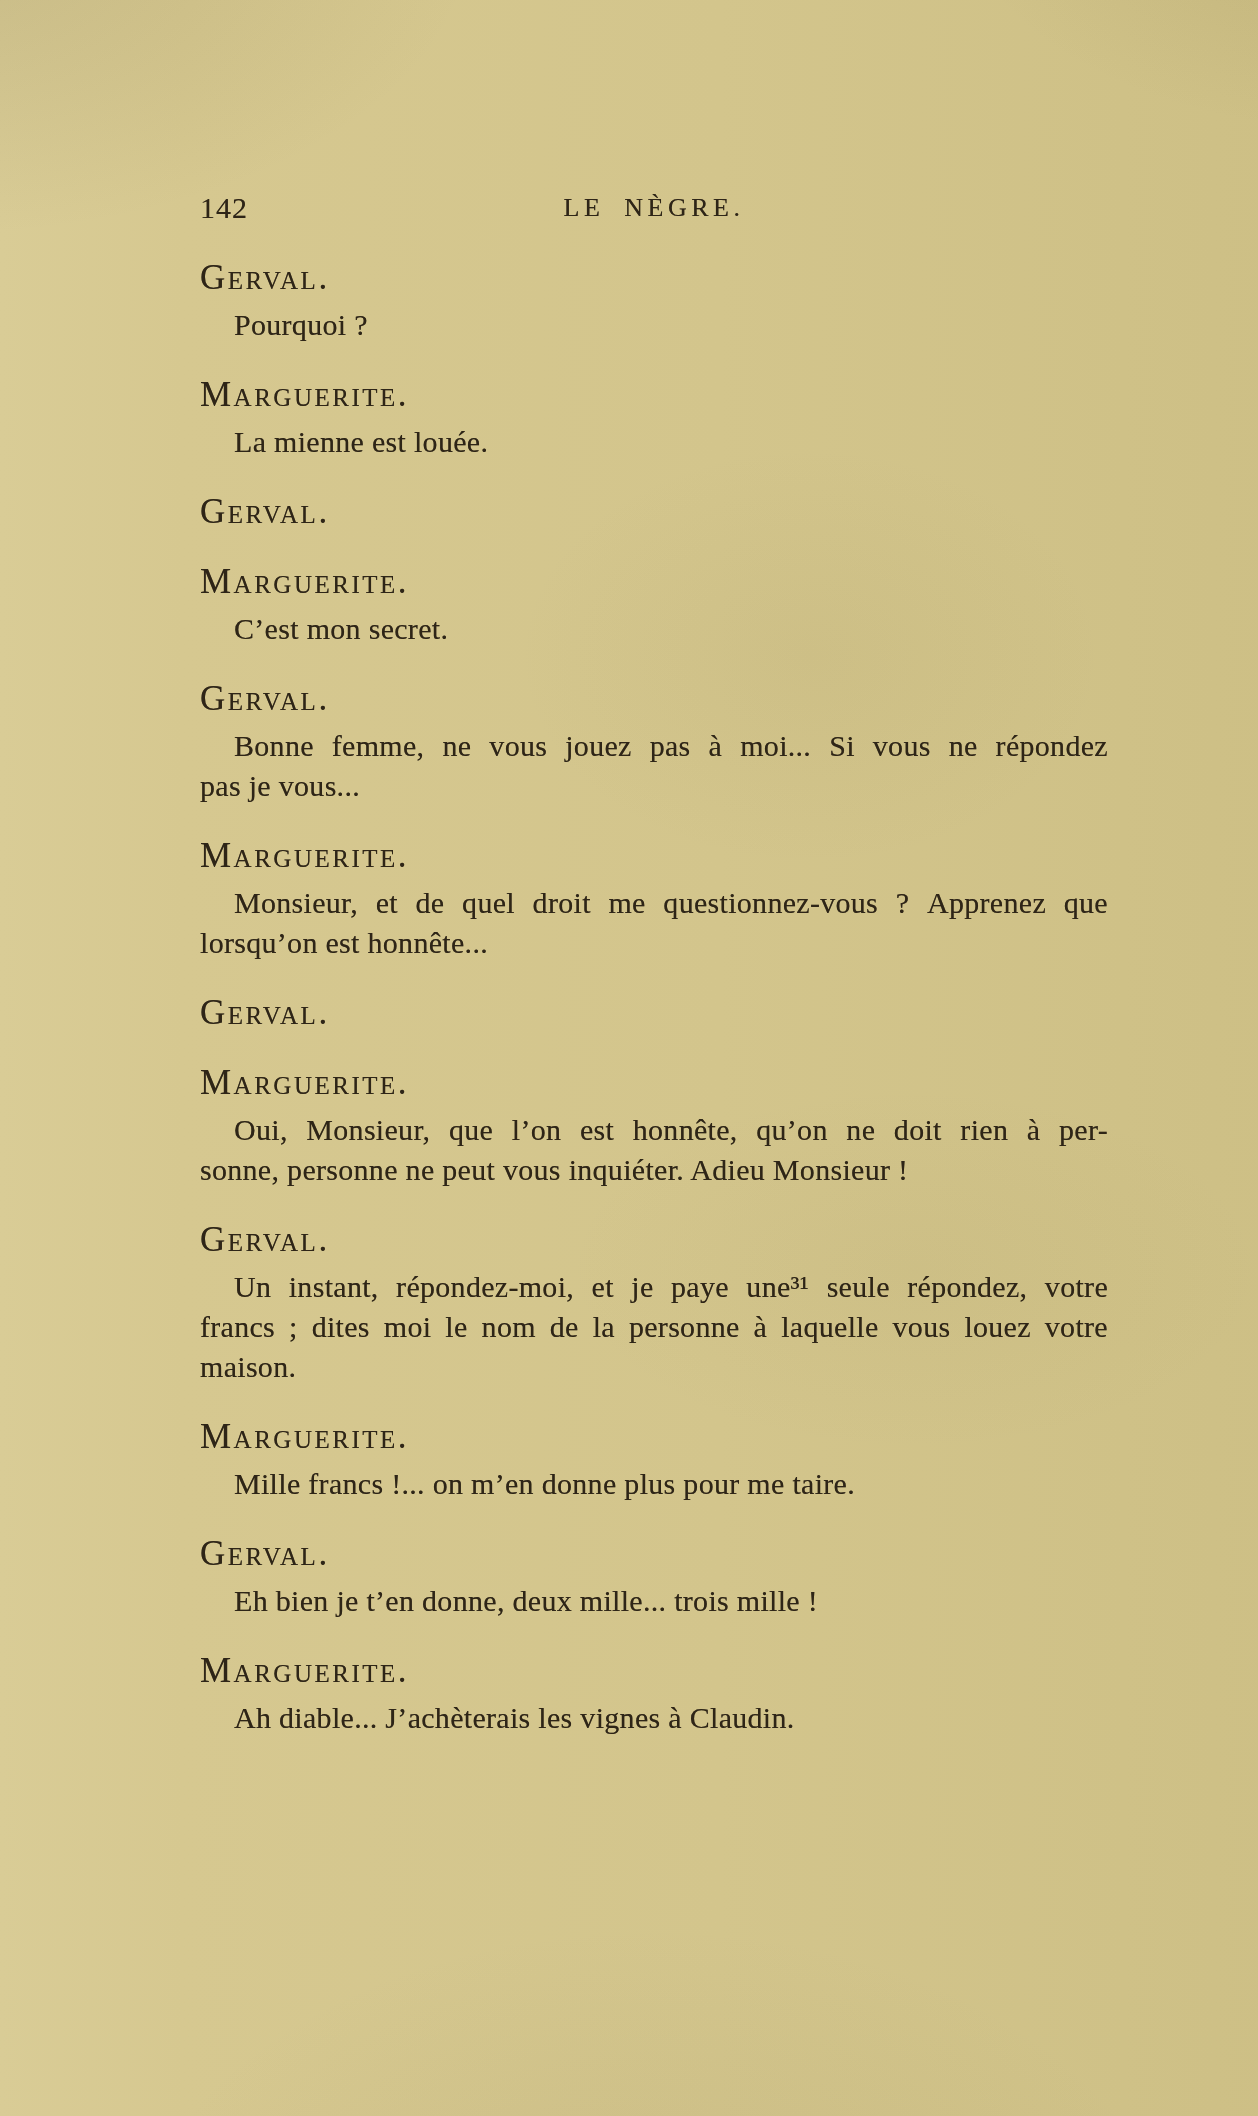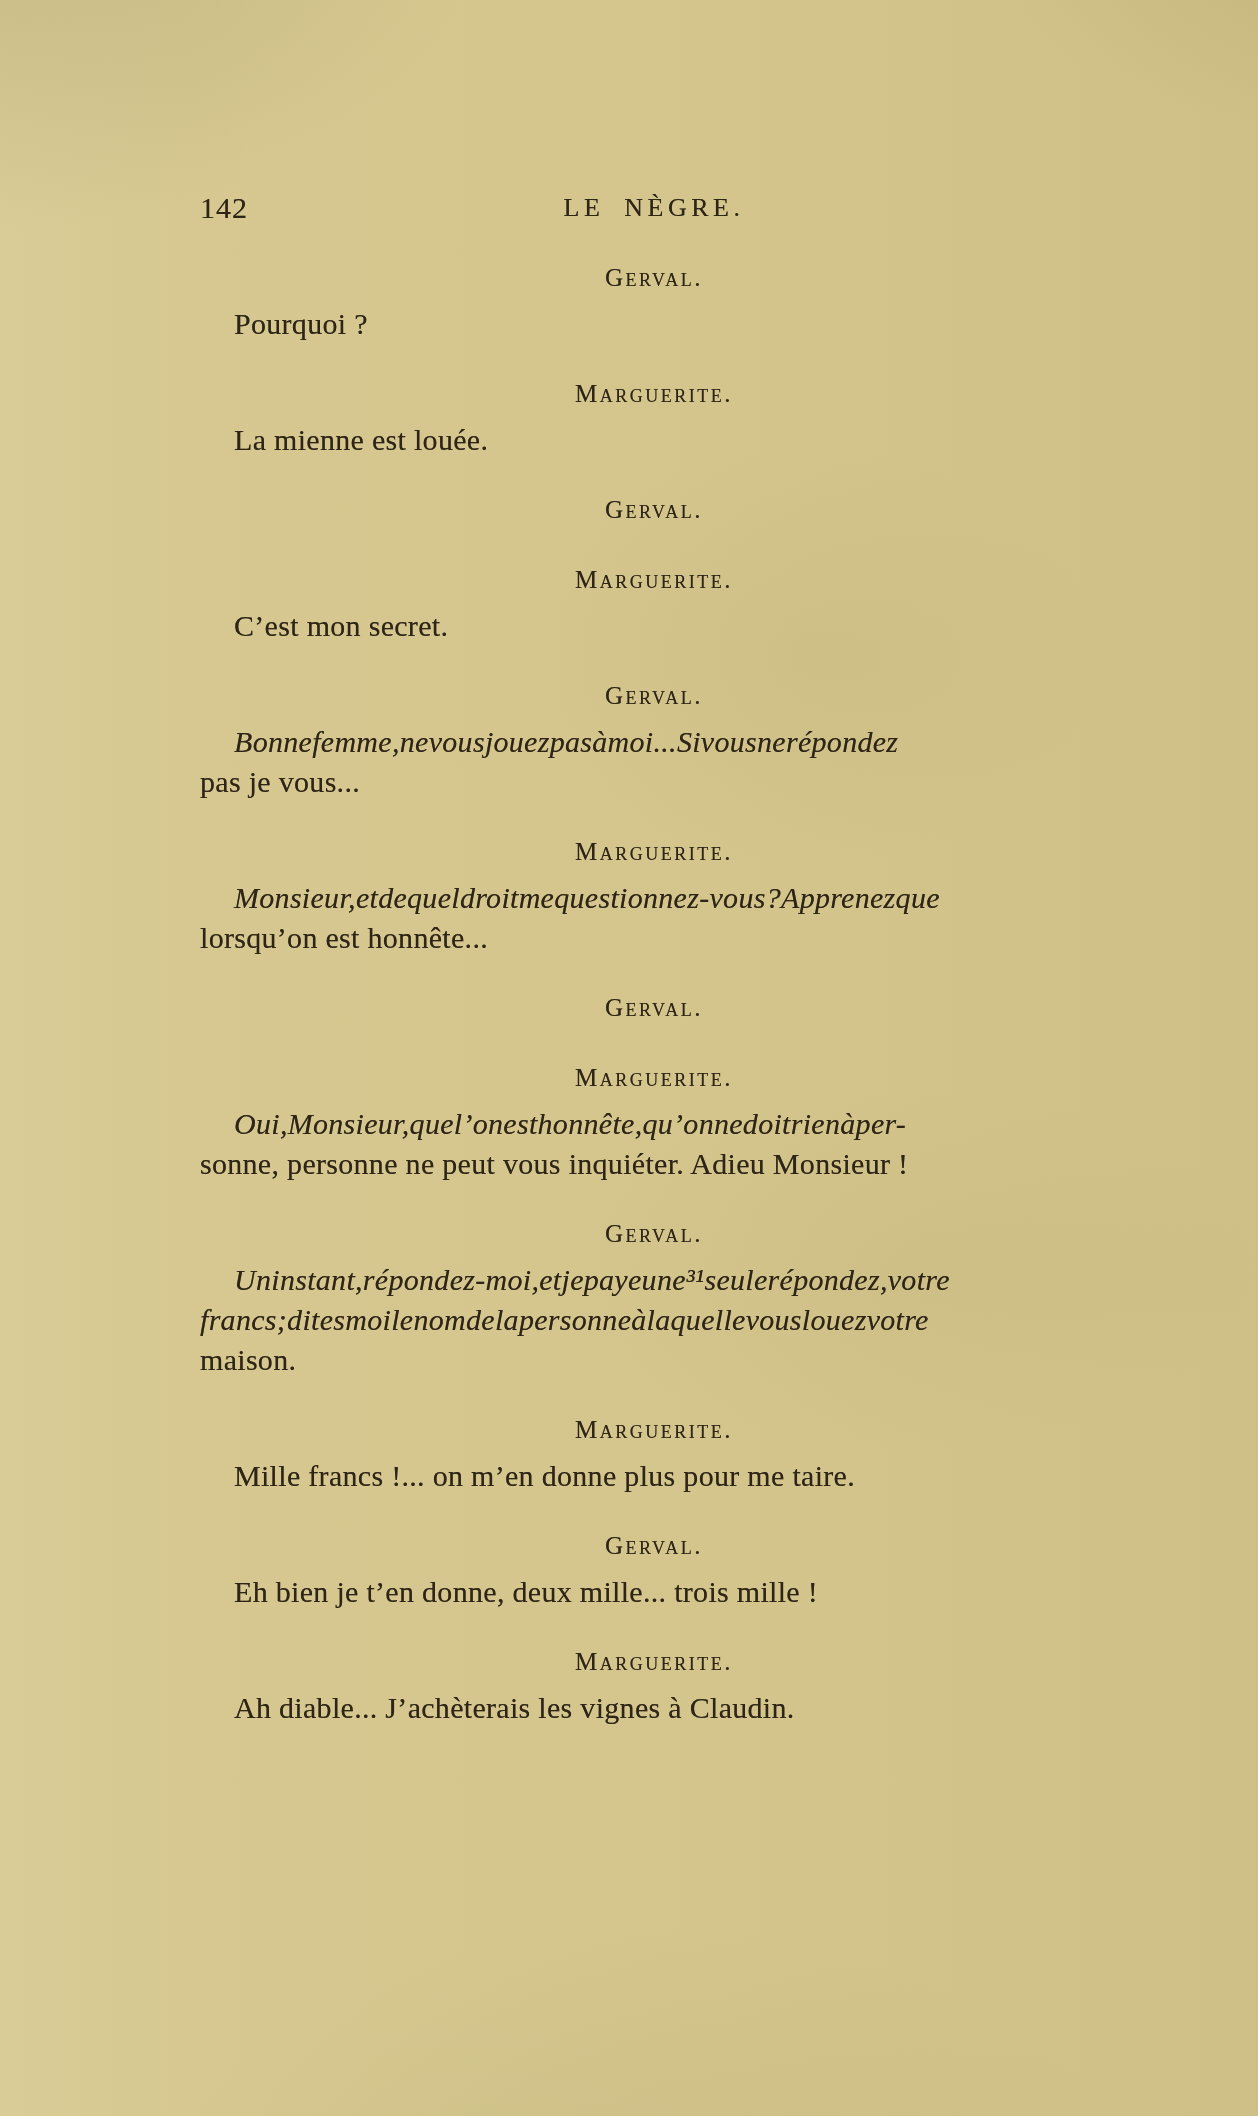--- a/index.html
+++ b/index.html
@@ -39,32 +39,31 @@
   .runhead{position:relative;height:40px;line-height:40px;}
   .pagenum{
     position:absolute;left:0;top:0;
     font-size:30px;letter-spacing:1px;
   }
   .runtitle{
     text-align:center;font-size:26px;
     letter-spacing:4.5px;word-spacing:9px;
   }
   .speaker{
-    text-align:center;
     font-variant:small-caps;
-    font-size:25px;line-height:40px;
+    font-size:35px;line-height:40px;
     letter-spacing:2.5px;
     margin:30px 0 6px 0;
   }
   .line{
     font-size:30px;line-height:40px;
     letter-spacing:0.3px;
   }
-  .line.fill{display:flex;white-space:nowrap;font-style:italic;}
-  .line.indent{padding-left:34px;}
+  .line.fill{display:flex;justify-content:space-between;white-space:nowrap;}
+  .line.indent{padding-left:34px;margin-top:7px;}
 </style>
 </head>
 <body>
 
 <div class="page">
   <div class="edge-shadow"></div>
   <div class="edge-mark"></div>
 
   <div class="content">
     <div class="runhead">

